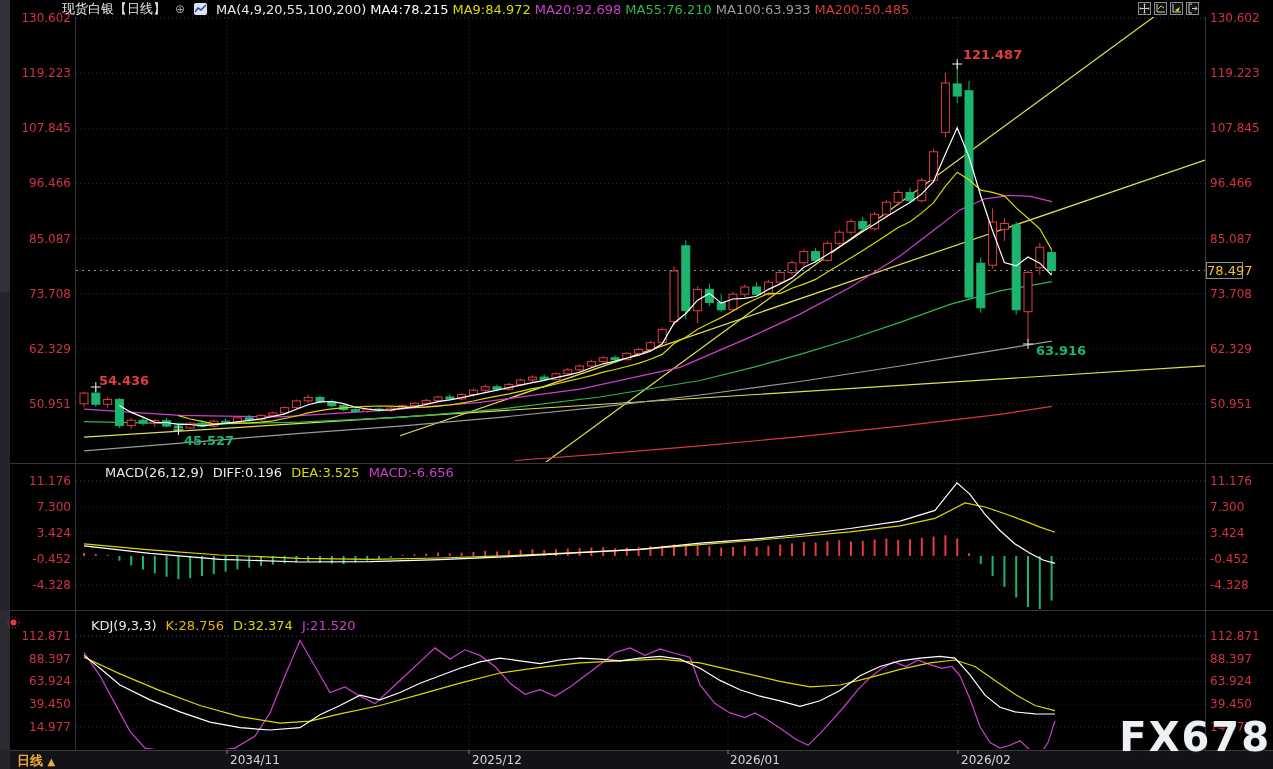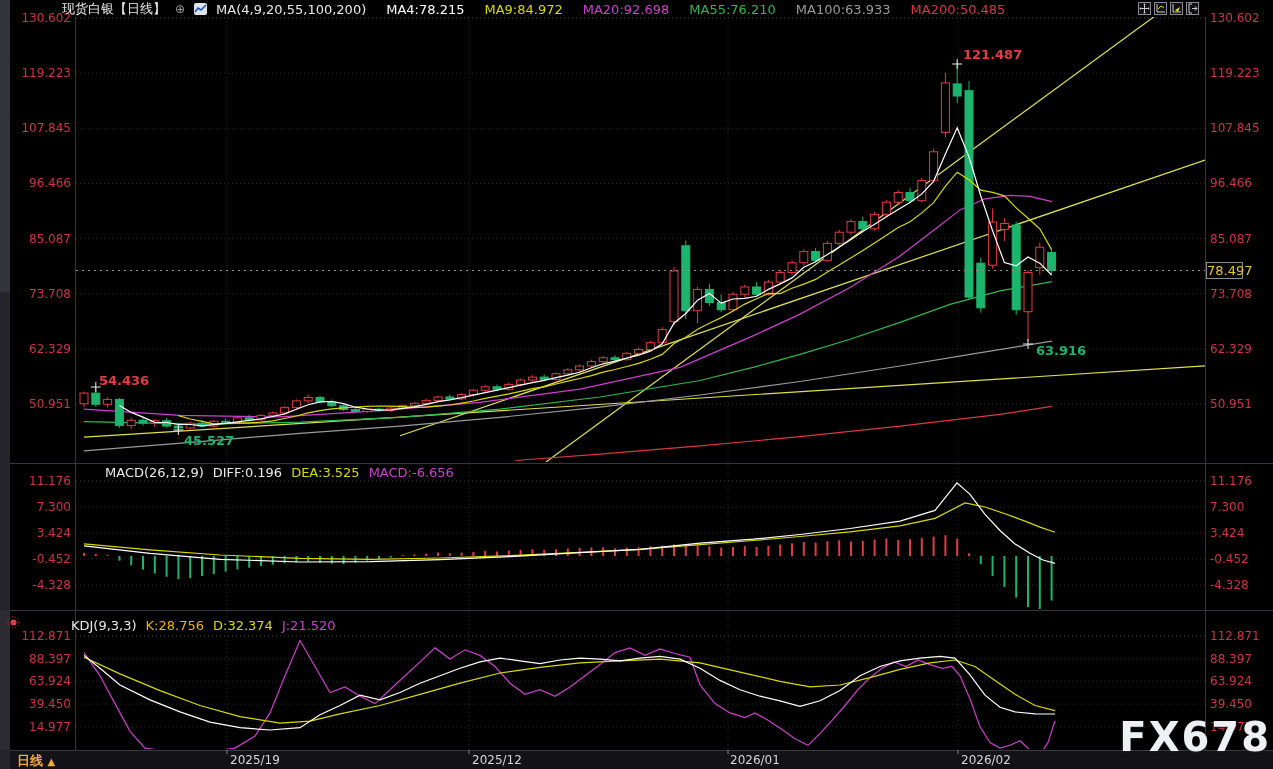--- a/index.html
+++ b/index.html
@@ -7,21 +7,21 @@
        font-family:"DejaVu Sans","Liberation Sans",sans-serif;}
   .strip{position:absolute;left:0;top:0;width:10px;height:769px;background:#24242a;z-index:3;}
   .strip-top{position:absolute;left:0;top:0;width:10px;height:292px;background:#32323a;}
   .strip-bot{position:absolute;left:0;top:610px;width:10px;height:140px;background:#2b2b31;}
   #chart-svg{position:absolute;left:0;top:0;z-index:2;}
   .hdr{position:absolute;z-index:5;display:flex;align-items:center;gap:9px;height:16px;
        font-size:13px;white-space:nowrap;color:#e8e8e8;}
   .hdr span{display:inline-block;}
   #main-header{left:62px;top:1px;}
   #macd-header{left:79px;top:464px;margin-left:26px;}
-  #kdj-header{left:71px;top:617px;}
+  #kdj-header{left:91px;top:617px;}
   .plus-ico{color:#9a9a9a;font-size:12px;}
   .mini-chart{width:13px;height:12px;background:#dfe4ea;border-radius:2px;display:inline-block;position:relative;}
   .mini-chart svg{position:absolute;left:0;top:0;}
   #toolbar{position:absolute;top:2px;left:1138px;display:flex;gap:3px;z-index:6;}
   .tbtn{width:13px;height:13px;border:1px solid #8a8a8a;background:#101014;box-sizing:border-box;
         display:flex;align-items:center;justify-content:center;cursor:pointer;}
   #price-badge{position:absolute;left:1206px;top:262px;width:37px;height:17px;z-index:6;
         background:#060606;border:1px solid #8d8d8d;box-sizing:border-box;color:#e8c23c;
         font-size:13px;line-height:15px;text-align:center;}
   #bottom-bar{position:absolute;left:0;top:750px;width:1273px;height:19px;background:#131317;
@@ -423,21 +423,21 @@
     </svg>
 
   <div id="main-header" class="hdr">
     <span style="color:#e8e8e8;">现货白银【日线】</span>
     <span class="plus-ico">⊕</span>
     <span class="mini-chart">
       <svg width="13" height="12">
           <polyline points="1,9 4,5 7,7 12,2" fill="none" stroke="#1a56c0" stroke-width="1.6"></polyline>
         </svg>
     </span>
-    <span id="ma-legend" style="display:flex;gap:20px;">
+    <span id="ma-legend" style="display:flex;gap:4px;">
         <span style="color: rgb(232, 232, 232);">MA(4,9,20,55,100,200)</span>
         <span style="color: rgb(255, 255, 255);">MA4:78.215</span>
         <span style="color: rgb(217, 217, 0);">MA9:84.972</span>
         <span style="color: rgb(205, 63, 205);">MA20:92.698</span>
         <span style="color: rgb(45, 184, 77);">MA55:76.210</span>
         <span style="color: rgb(154, 154, 154);">MA100:63.933</span>
         <span style="color: rgb(216, 55, 63);">MA200:50.485</span>
       </span>
   </div>
 
@@ -485,20 +485,20 @@
   </div>
 
   <div id="price-badge">78.497</div>
 
   <div id="bottom-bar"></div>
   <div id="period-sel">
     <span>日线</span>
     <span class="arr">▲</span>
   </div>
   <div id="month-labels">
-      <div class="month-label" style="left: 230px;">2025/19</div>
+      <div class="month-label" style="left: 230px;">2034/11</div>
       <div class="month-label" style="left: 472px;">2025/12</div>
       <div class="month-label" style="left: 722px; margin-left: 8px;">2026/01</div>
       <div class="month-label" style="left: 961px;">2026/02</div>
     </div>
 
   <div id="watermark">FX678</div>
 </div>
 
 </body></html>

